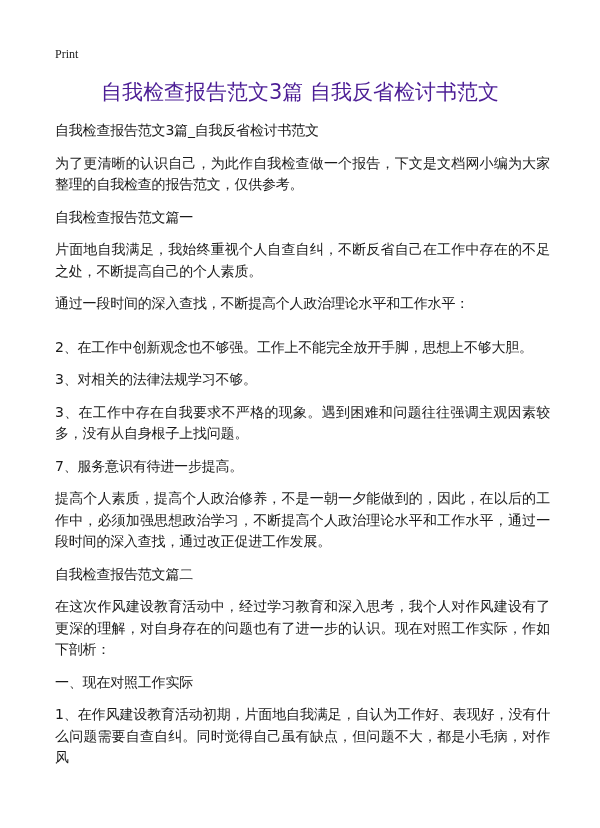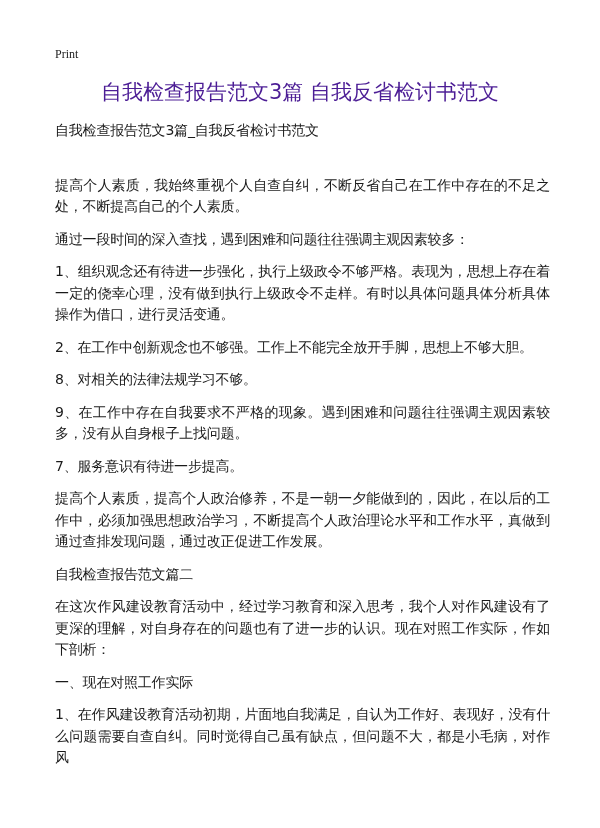--- a/index.html
+++ b/index.html
@@ -29,37 +29,38 @@
 </head>
 <body>
 
 <div class="page">
   <div class="print-label">Print</div>
   <h1 class="title">自我检查报告范文3篇 自我反省检讨书范文</h1>
 
   <div class="content">
     <p class="p">自我检查报告范文3篇_自我反省检讨书范文</p>
     <div class="gap"></div>
+    <p class="p">为了更清晰的认识自己，为此作自我检查做一个报告，下文是文档网小编为大家整理的自我检查的报告范文，仅供参考。</p>
     <div class="gap"></div>
+    <p class="p">自我检查报告范文篇一</p>
     <div class="gap"></div>
-    <p class="p">提高个人素质，我始终重视个人自查自纠，不断反省自己在工作中存在的不足之处，不断提高自己的个人素质。</p>
+    <p class="p">片面地自我满足，我始终重视个人自查自纠，不断反省自己在工作中存在的不足之处，不断提高自己的个人素质。</p>
     <div class="gap"></div>
-    <p class="p">通过一段时间的深入查找，遇到困难和问题往往强调主观因素较多：</p>
+    <p class="p">通过一段时间的深入查找，不断提高个人政治理论水平和工作水平：</p>
     <div class="gap"></div>
-    <p class="p">1、组织观念还有待进一步强化，执行上级政令不够严格。表现为，思想上存在着一定的侥幸心理，没有做到执行上级政令不走样。有时以具体问题具体分析具体操作为借口，进行灵活变通。</p>
     <div class="gap"></div>
     <p class="p">2、在工作中创新观念也不够强。工作上不能完全放开手脚，思想上不够大胆。</p>
     <div class="gap"></div>
-    <p class="p">8、对相关的法律法规学习不够。</p>
+    <p class="p">3、对相关的法律法规学习不够。</p>
     <div class="gap"></div>
-    <p class="p">9、在工作中存在自我要求不严格的现象。遇到困难和问题往往强调主观因素较多，没有从自身根子上找问题。</p>
+    <p class="p">3、在工作中存在自我要求不严格的现象。遇到困难和问题往往强调主观因素较多，没有从自身根子上找问题。</p>
     <div class="gap"></div>
     <p class="p">7、服务意识有待进一步提高。</p>
     <div class="gap"></div>
-    <p class="p">提高个人素质，提高个人政治修养，不是一朝一夕能做到的，因此，在以后的工作中，必须加强思想政治学习，不断提高个人政治理论水平和工作水平，真做到通过查排发现问题，通过改正促进工作发展。</p>
+    <p class="p">提高个人素质，提高个人政治修养，不是一朝一夕能做到的，因此，在以后的工作中，必须加强思想政治学习，不断提高个人政治理论水平和工作水平，通过一段时间的深入查找，通过改正促进工作发展。</p>
     <div class="gap"></div>
     <p class="p">自我检查报告范文篇二</p>
     <div class="gap"></div>
     <p class="p">在这次作风建设教育活动中，经过学习教育和深入思考，我个人对作风建设有了更深的理解，对自身存在的问题也有了进一步的认识。现在对照工作实际，作如下剖析：</p>
     <div class="gap"></div>
     <p class="p">一、现在对照工作实际</p>
     <div class="gap"></div>
     <p class="p">1、在作风建设教育活动初期，片面地自我满足，自认为工作好、表现好，没有什么问题需要自查自纠。同时觉得自己虽有缺点，但问题不大，都是小毛病，对作风</p>
   </div>
 </div>

